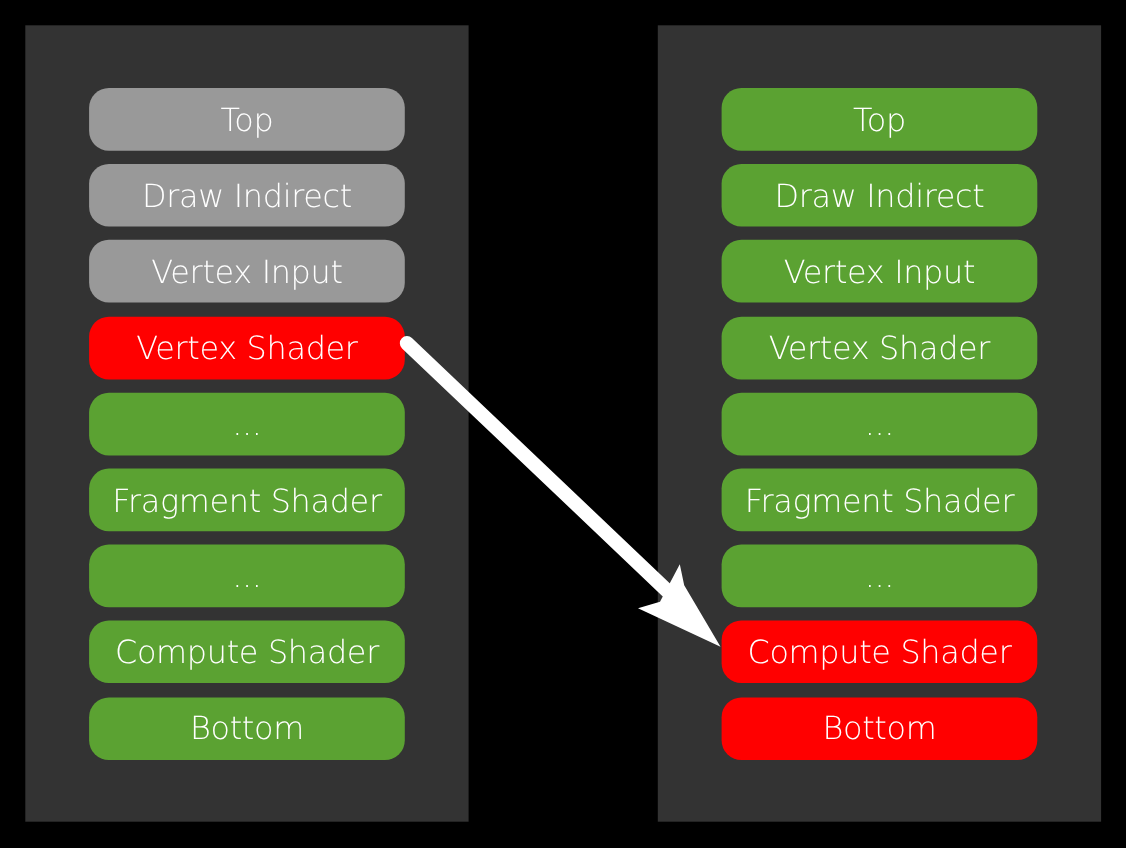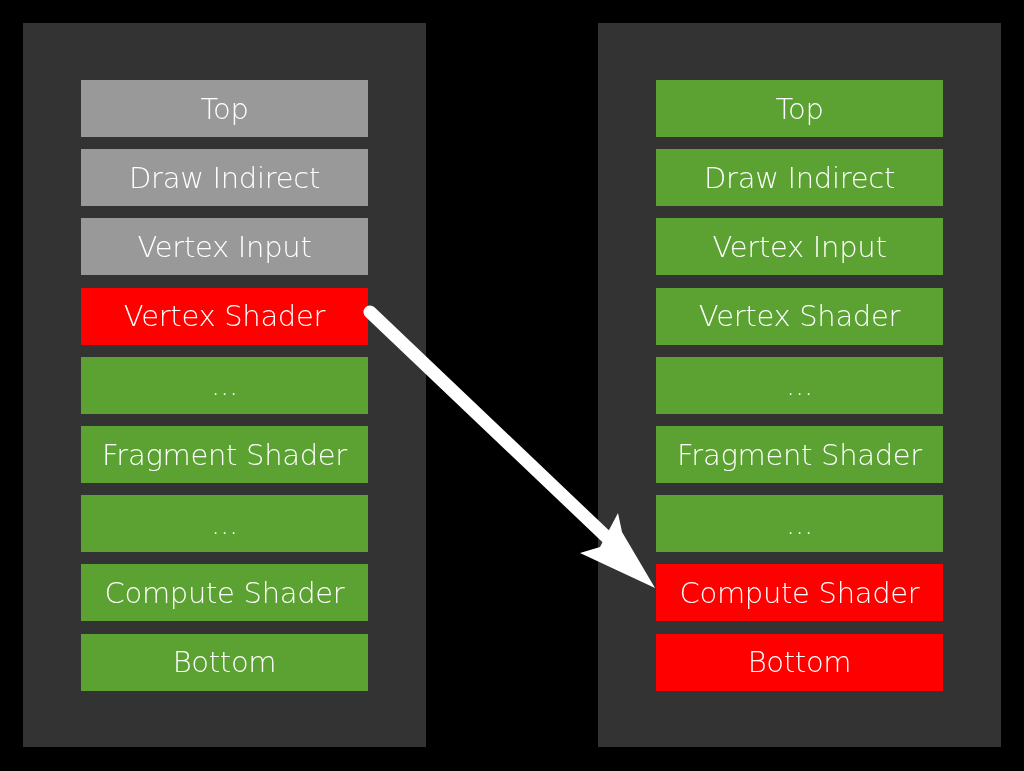--- a/index.html
+++ b/index.html
@@ -1,21 +1,21 @@
 <!DOCTYPE html>
 <html><head>
 <meta charset="utf-8">
 <style>
   html,body{margin:0;padding:0;background:#000;}
   body{width:1024px;height:771px;position:relative;overflow:hidden;font-family:"DejaVu Sans","Liberation Sans",sans-serif;}
   .panel{position:absolute;top:23px;width:403px;height:724px;background:#333333;}
   #panel-left{left:23px;}
   #panel-right{left:598px;}
   .stage{position:absolute;left:58px;width:287px;height:57px;color:#fff;font-size:29px;font-weight:300;
-    display:flex;align-items:center;justify-content:center;white-space:nowrap;letter-spacing:-0.3px;}
+    display:flex;align-items:center;justify-content:center;white-space:nowrap;letter-spacing:-0.3px;border-radius:18px;}
   .gray{background:#999999;}
   .green{background:#5ba232;}
   .red{background:#ff0000;}
   svg#arrow{position:absolute;left:0;top:0;}
 </style>
 </head>
 <body>
 
 <div class="panel" id="panel-left">
     <div class="stage gray" style="top: 57px;">Top</div>

